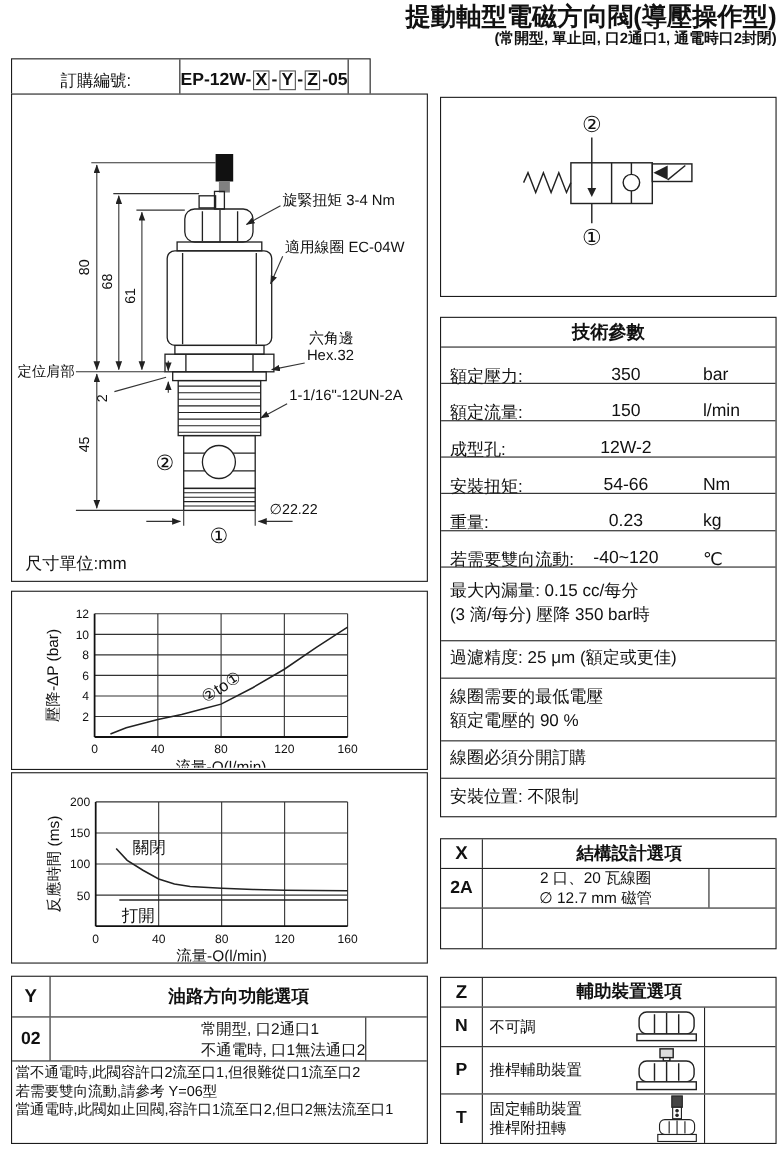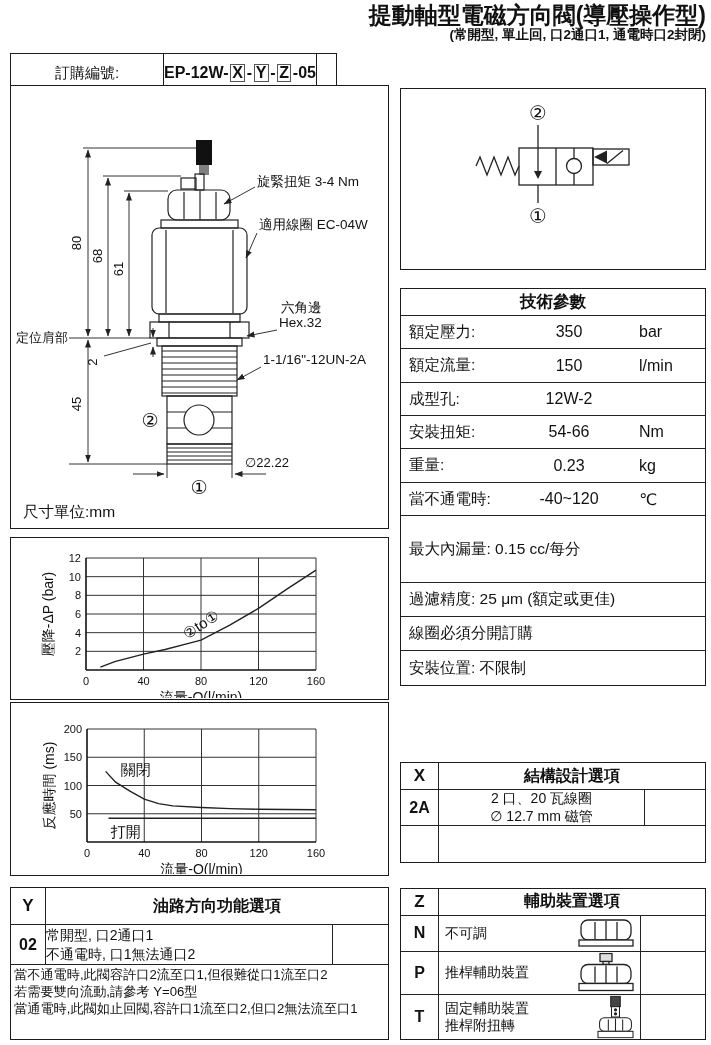--- a/index.html
+++ b/index.html
@@ -24,39 +24,39 @@
   .order-label{width:152px;display:flex;align-items:center;justify-content:center;font-size:15px;}
   .order-code{width:152px;border-left:1.5px solid #1c1c1c;border-right:1.5px solid #1c1c1c;
               display:flex;align-items:center;justify-content:space-between;font-weight:bold;font-size:16px;}
   .order-code .cb{border:1.2px solid #555;padding:0 1px;margin:0 1px;line-height:1.05;display:inline-block;}
   .order-rest{flex:1;}
 
   
   #specs{left:400px;top:288px;width:306px;display:flex;flex-direction:column;}
   .spec-header{height:26px;display:flex;align-items:center;justify-content:center;
                font-weight:bold;font-size:16.5px;}
-  .srow{display:flex;align-items:center;border-top:1.5px solid #222;padding:4px 8px;
+  .srow{display:flex;align-items:flex-start;border-top:1.5px solid #222;padding:16px 8px;
         font-size:15.5px;box-sizing:border-box;}
   .s-label{width:122px;}
   .s-value{flex:1;text-align:center;font-size:16px;}
   .s-unit{width:58px;font-size:16px;margin-left:32px;}
   .sx{display:flex;flex-direction:column;justify-content:center;border-top:1.5px solid #222;
       padding:2px 8px;font-size:15.5px;box-sizing:border-box;line-height:1.45;}
 
   
   .cell-letter{display:flex;align-items:center;justify-content:center;font-weight:bold;
                font-size:17px;border-right:1.5px solid #222;box-sizing:border-box;}
   .opt-head{display:flex;border-bottom:1.5px solid #222;box-sizing:border-box;}
   .opt-title{flex:1;display:flex;align-items:center;justify-content:center;font-weight:bold;font-size:16px;}
 
   #ytable{left:10px;top:887px;width:379px;height:153px;display:flex;flex-direction:column;}
   #ytable .opt-head{height:37px;}
   #ytable .cell-letter{width:35px;}
   .y-row{display:flex;height:40px;border-bottom:1.5px solid #222;box-sizing:border-box;}
-  .y-desc{flex:1;border-right:1.5px solid #222;display:flex;align-items:center;justify-content:flex-start;}
+  .y-desc{flex:1;border-right:1.5px solid #222;display:flex;align-items:center;justify-content:flex-end;}
   .y-desc .inner{text-align:left;font-size:14px;line-height:1.3;}
   .y-empty{width:55px;}
   .y-notes{flex:1;font-size:13.2px;line-height:1.3;padding:1px 3px;}
 
   #xtable{left:400px;top:762px;width:306px;height:101px;display:flex;flex-direction:column;}
   #xtable .opt-head{height:27px;}
   #xtable .cell-letter{width:38px;}
   .x-row{display:flex;height:36px;border-bottom:1.5px solid #222;box-sizing:border-box;}
   .x-desc{flex:1;border-right:1.5px solid #222;display:flex;flex-direction:column;
           align-items:center;justify-content:center;font-size:14px;line-height:1.25;}
@@ -213,31 +213,36 @@
     <span class="s-label">安裝扭矩:</span>
     <span class="s-value">54-66</span>
     <span class="s-unit">Nm</span>
   </div>
   <div class="srow" style="height:34px">
     <span class="s-label">重量:</span>
     <span class="s-value">0.23</span>
     <span class="s-unit">kg</span>
   </div>
   <div class="srow" style="height:33px">
-    <span class="s-label">當不通電時:</span>
+    <span class="s-label">若需要雙向流動:</span>
     <span class="s-value">-40~120</span>
     <span class="s-unit">℃</span>
   </div>
 
   <div class="sx" style="height:67px">
     <div>最大內漏量:    0.15 cc/每分</div>
+    <div>(3 滴/每分) 壓降 350 bar時</div>
   </div>
   <div class="sx" style="height:34px">
     <div>過濾精度:   25 μm (額定或更佳)</div>
     <div></div>
+  </div>
+  <div class="sx" style="height:57px">
+    <div>線圈需要的最低電壓</div>
+    <div>額定電壓的 90 %</div>
   </div>
   <div class="sx" style="height:34px">
     <div>線圈必須分開訂購</div>
     <div></div>
   </div>
   <div class="sx" style="height:35px">
     <div>安裝位置:        不限制</div>
     <div></div>
   </div>
 </div>

